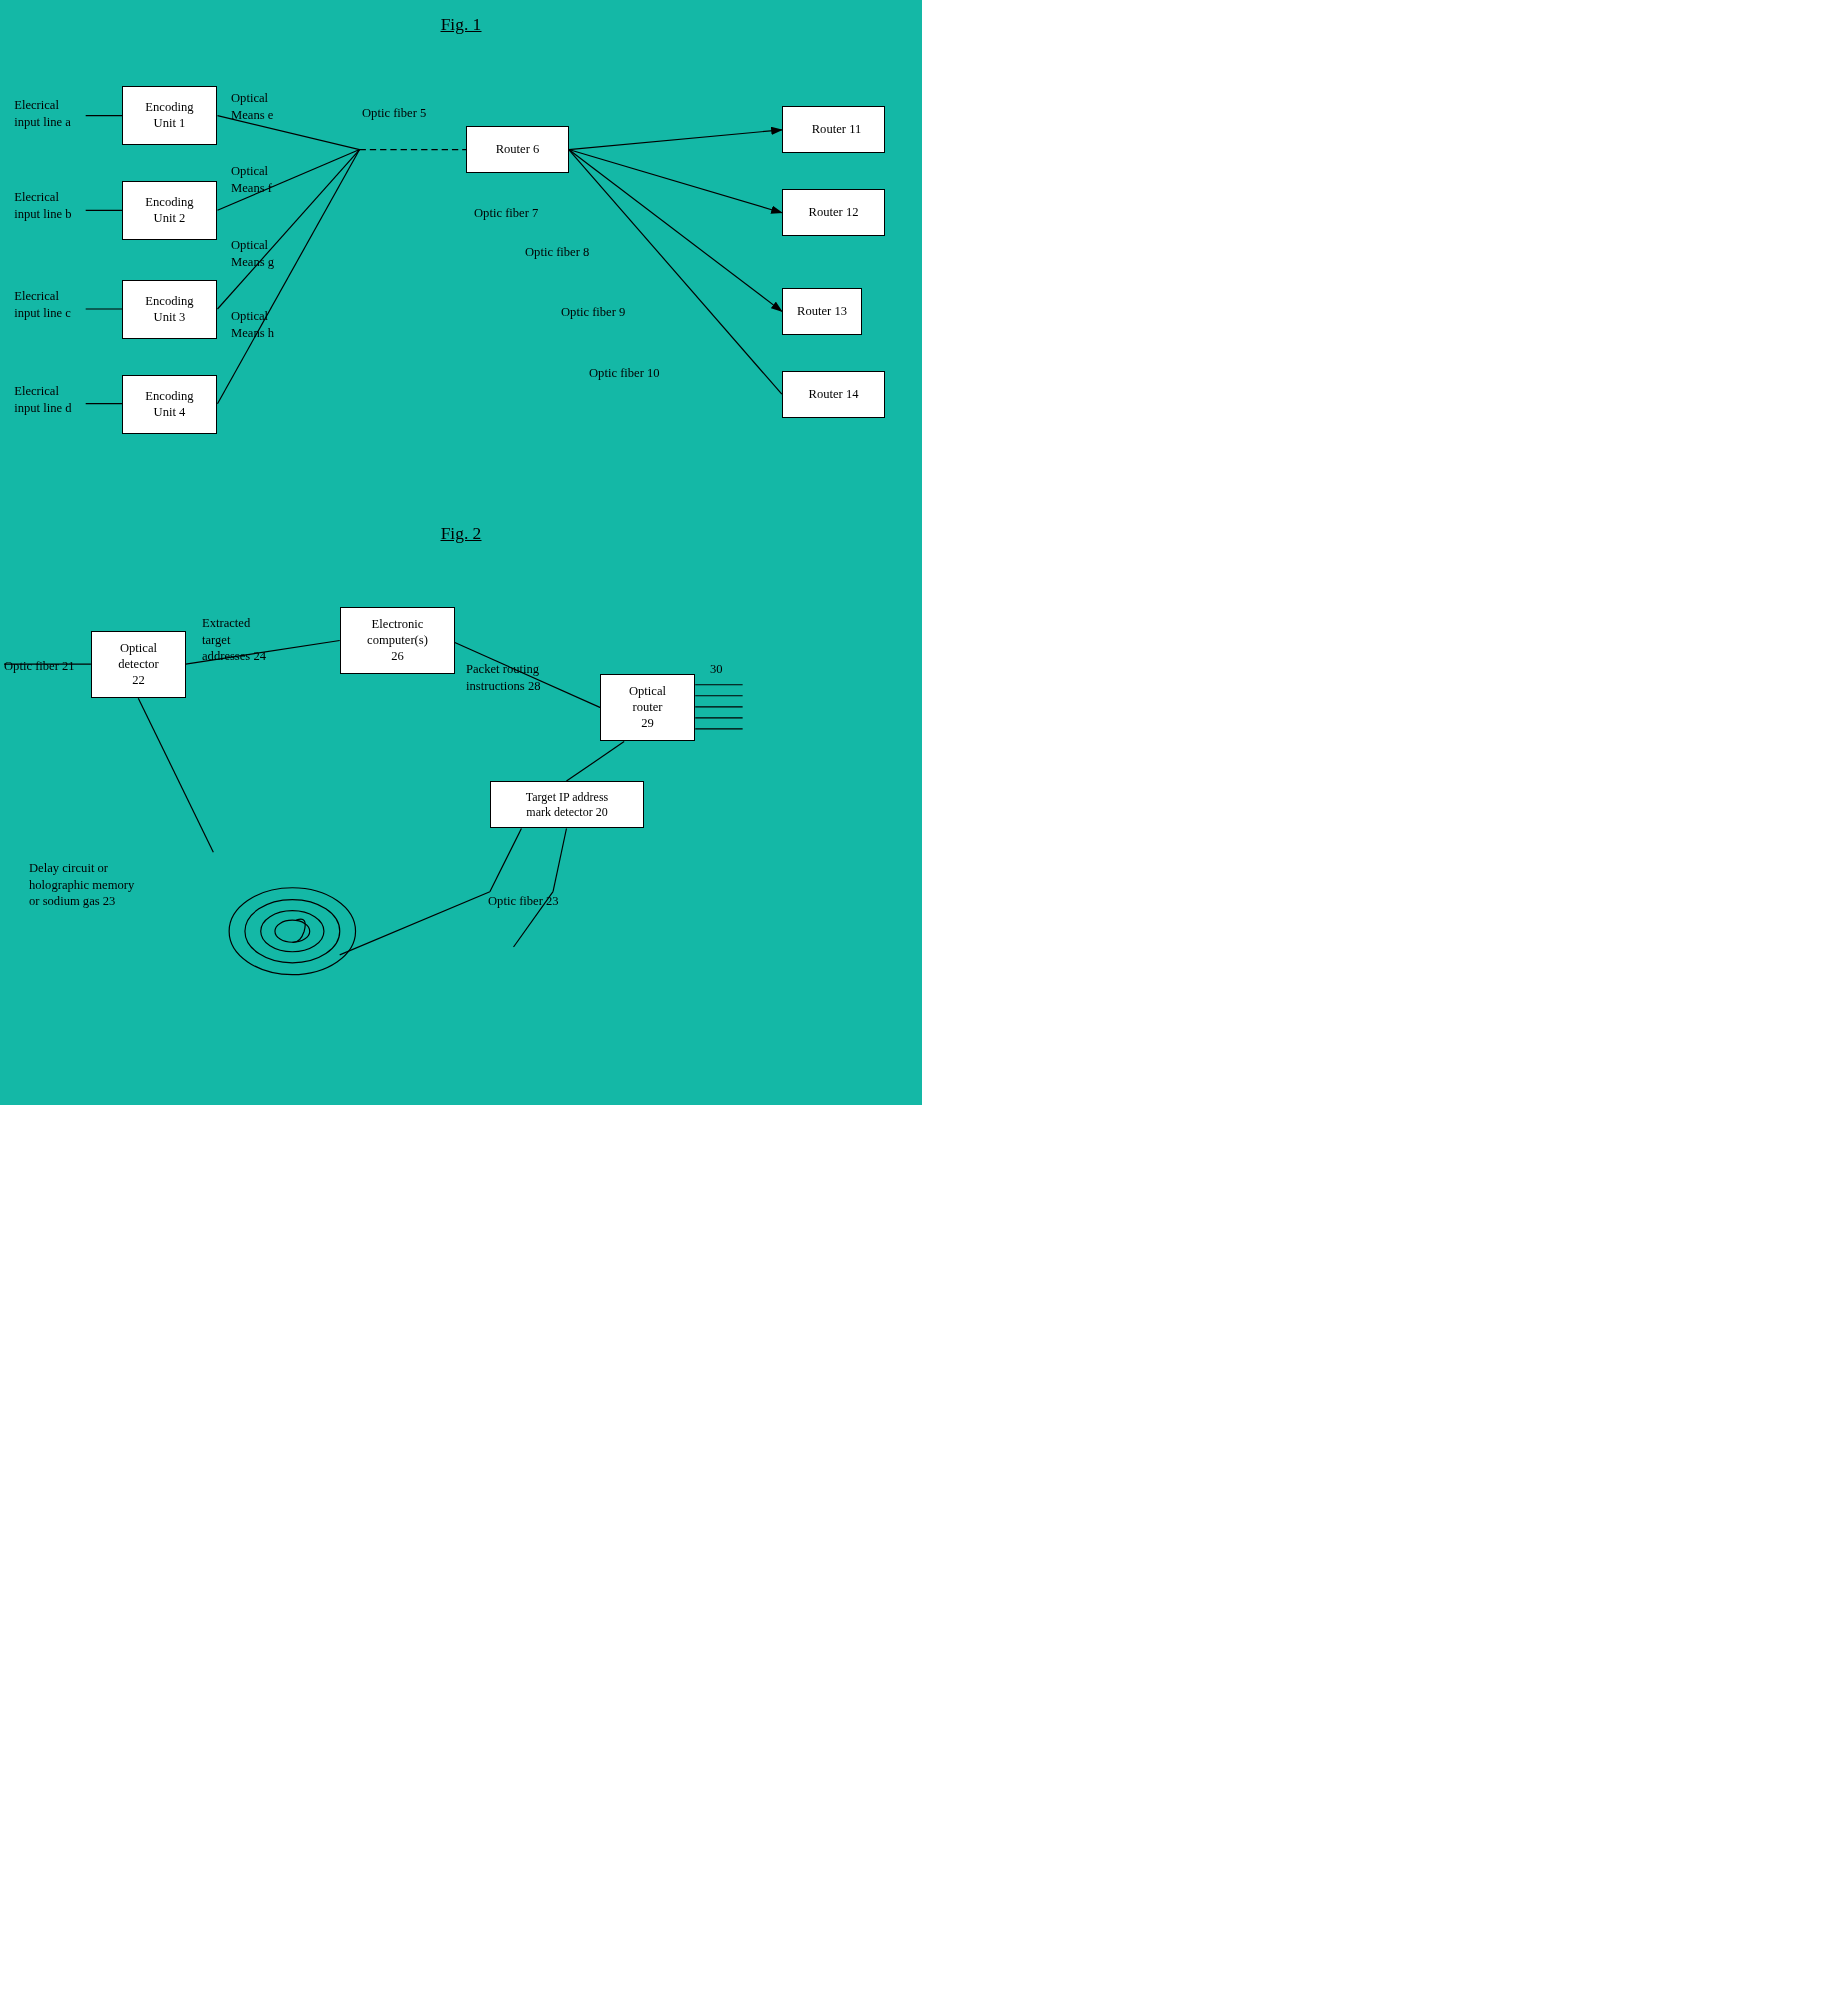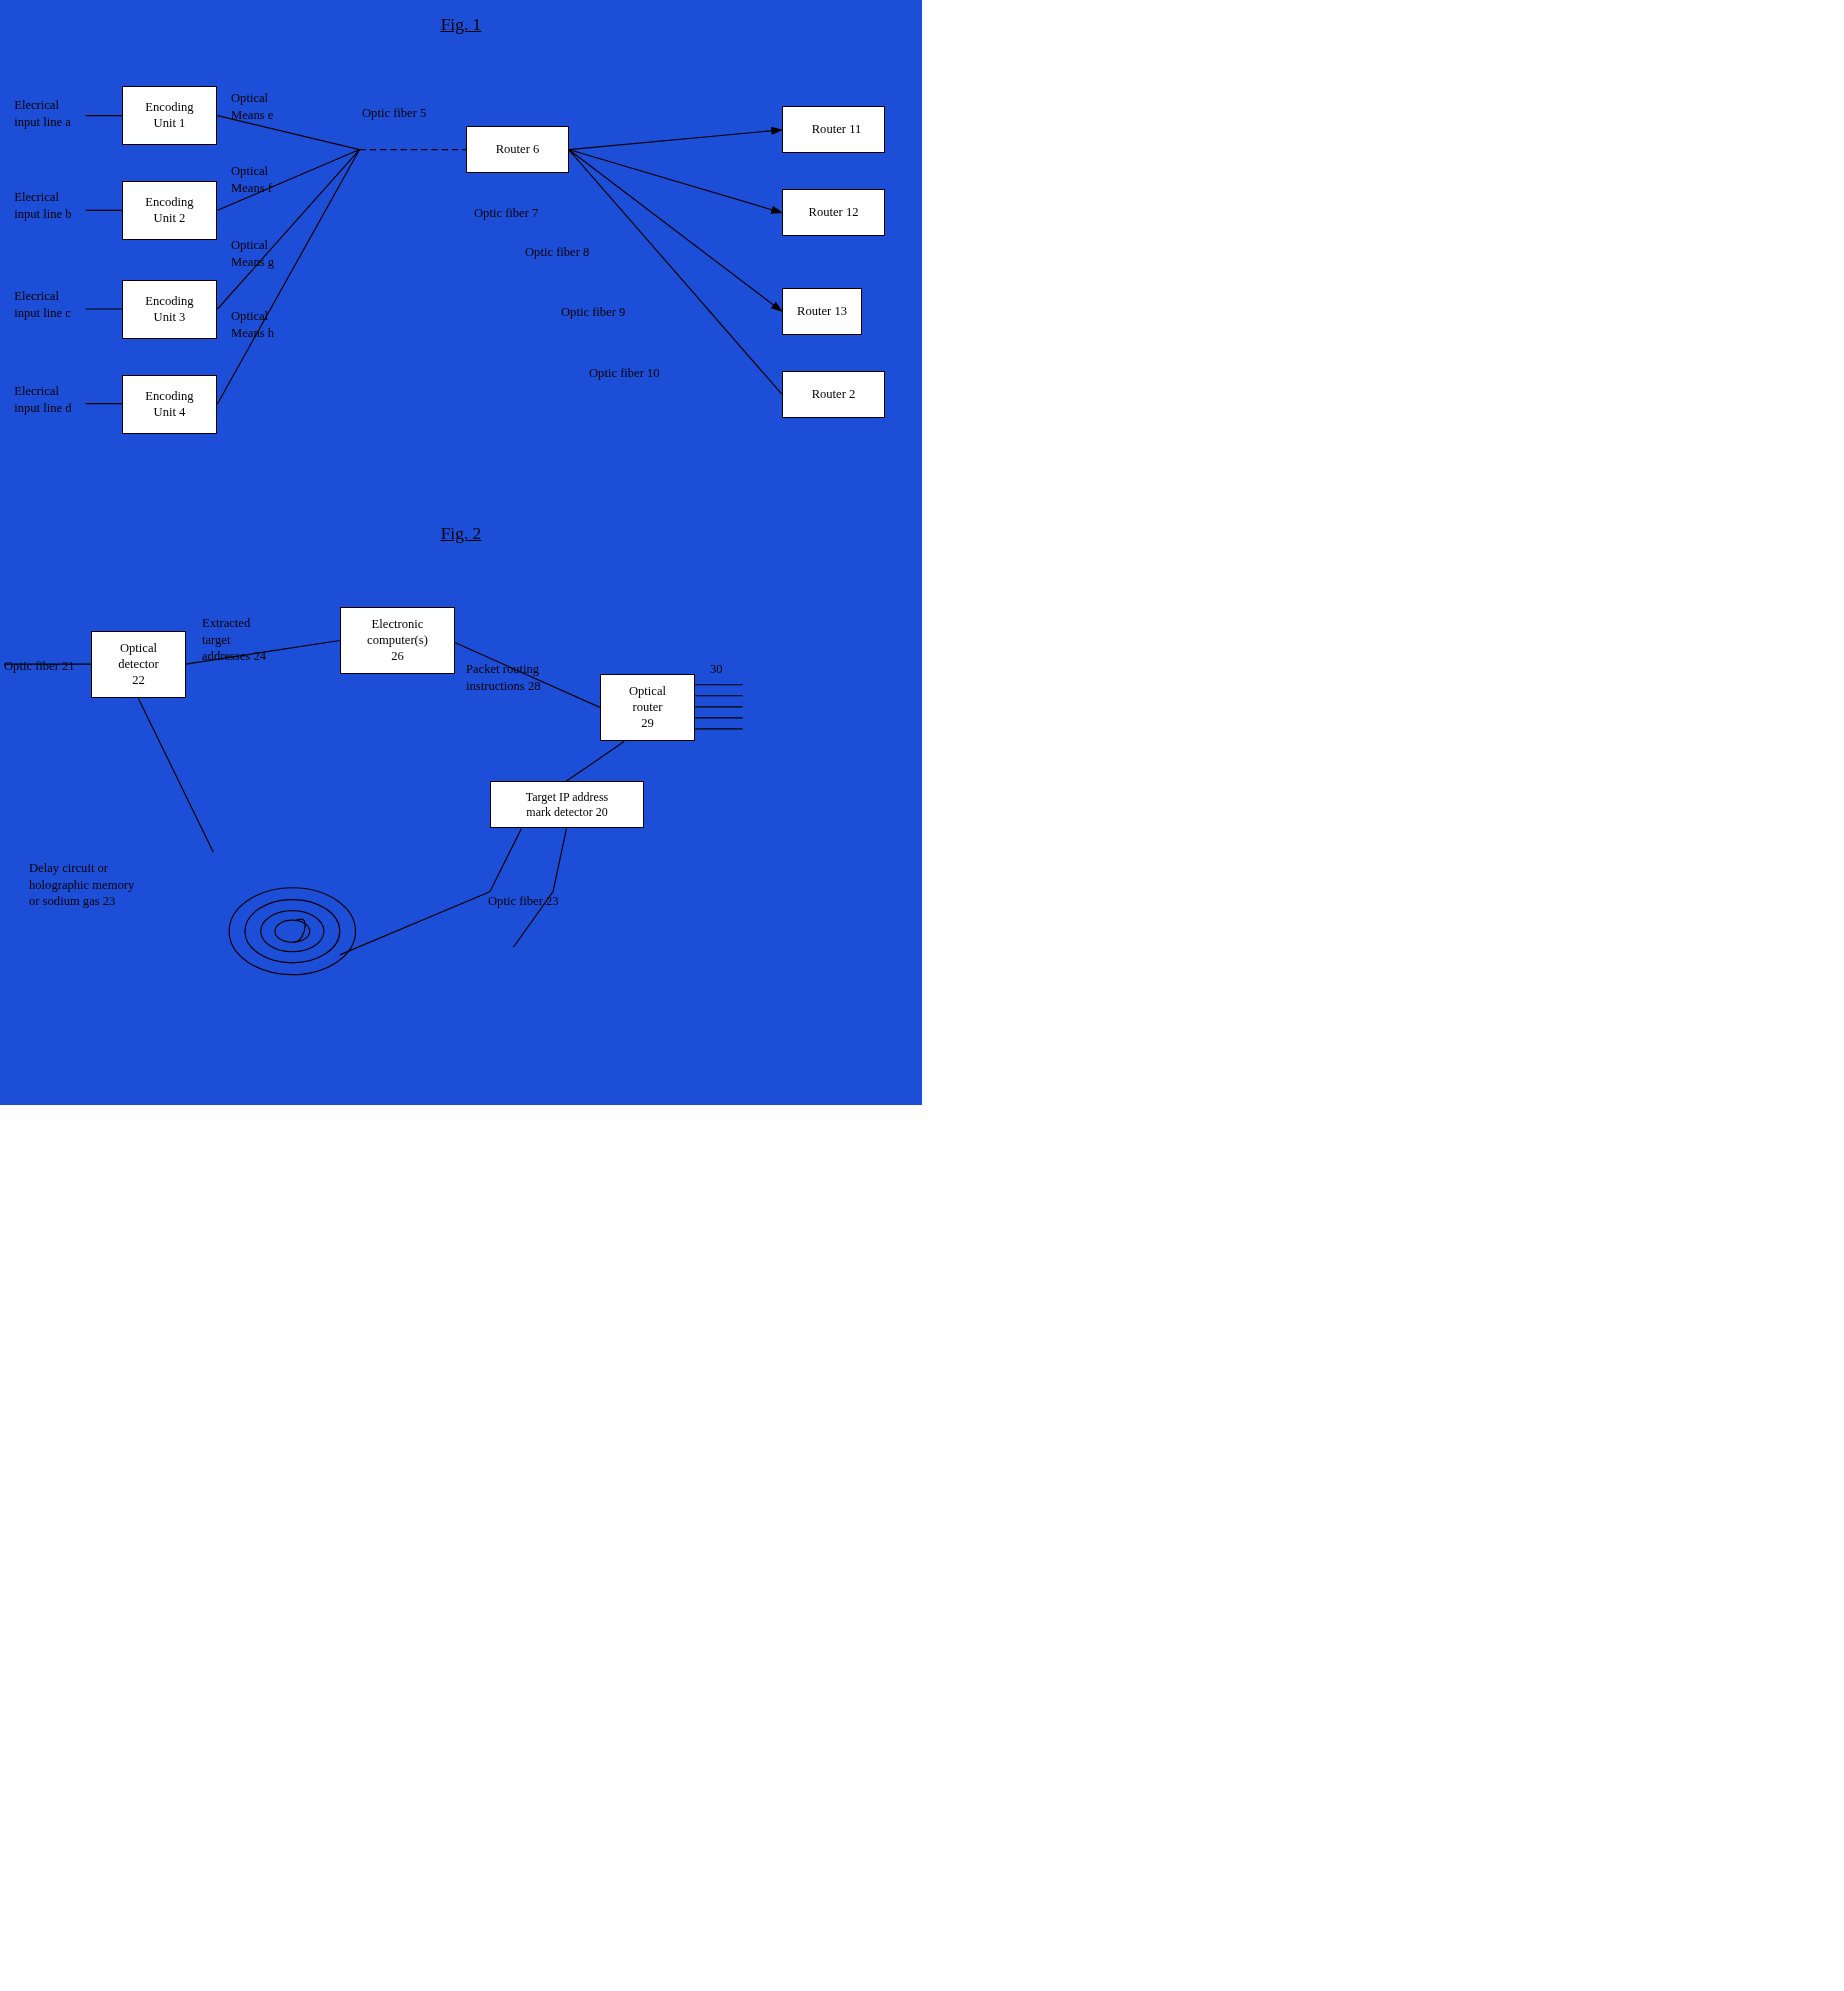--- a/index.html
+++ b/index.html
@@ -7,21 +7,21 @@
       background: #fff;
       font-family: 'Times New Roman', Times, serif;
       width: 922px;
       min-height: 996px;
       position: relative;
       overflow: visible;
     }
     .diagram-container {
       position: relative;
       width: 922px;
-      background: #1d4ed8;
+      background: #14b8a6;
       text-decoration: underline;
     }
     .fig-title {
       text-align: center;
       font-size: 17.4px;
       text-decoration: underline;
       padding: 14.2px 0 8px 0;
       font-weight: normal;
     }
     .fig-area {
@@ -103,21 +103,21 @@
     <div class="box" style="left:122px;top:43px;width:95px;height:59px;font-size:12.6px;">Encoding<br>Unit 1</div>
     <div class="box" style="left:122px;top:138px;width:95px;height:59px;font-size:12.6px;">Encoding<br>Unit 2</div>
     <div class="box" style="left:122px;top:237px;width:95px;height:59px;font-size:12.6px;">Encoding<br>Unit 3</div>
     <div class="box" style="left:122px;top:332px;width:95px;height:59px;font-size:12.6px;">Encoding<br>Unit 4</div>
 
     <div class="box" style="left:466px;top:83px;width:103px;height:47px;font-size:12.6px;">Router 6</div>
 
     <div class="box" style="left:782px;top:63px;width:103px;height:47px;font-size:12.6px;padding-left:6px;">Router 11</div>
     <div class="box" style="left:782px;top:146px;width:103px;height:47px;font-size:12.6px;">Router 12</div>
     <div class="box" style="left:782px;top:245px;width:80px;height:47px;font-size:12.6px;">Router 13</div>
-    <div class="box" style="left:782px;top:328px;width:103px;height:47px;font-size:12.6px;">Router 2</div>
+    <div class="box" style="left:782px;top:328px;width:103px;height:47px;font-size:12.6px;">Router 14</div>
 
     <div class="label" style="left:14.2px;top:54px;">Elecrical<br>input line a</div>
     <div class="label" style="left:14.2px;top:146px;">Elecrical<br>input line b</div>
     <div class="label" style="left:14.2px;top:245px;">Elecrical<br>input line c</div>
     <div class="label" style="left:14.2px;top:340px;">Elecrical<br>input line d</div>
 
     <div class="label" style="left:231px;top:47px;">Optical<br>Means e</div>
     <div class="label" style="left:231px;top:120px;">Optical<br>Means f</div>
     <div class="label" style="left:231px;top:194px;">Optical<br>Means g</div>
     <div class="label" style="left:231px;top:265px;">Optical<br>Means h</div>

